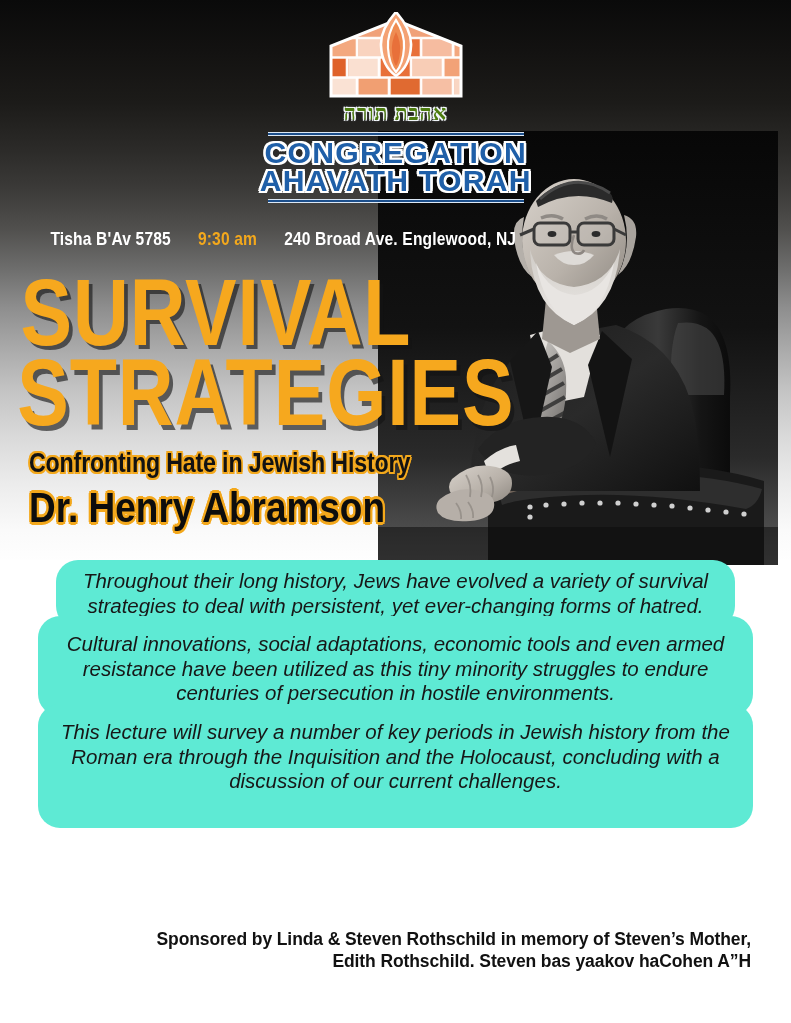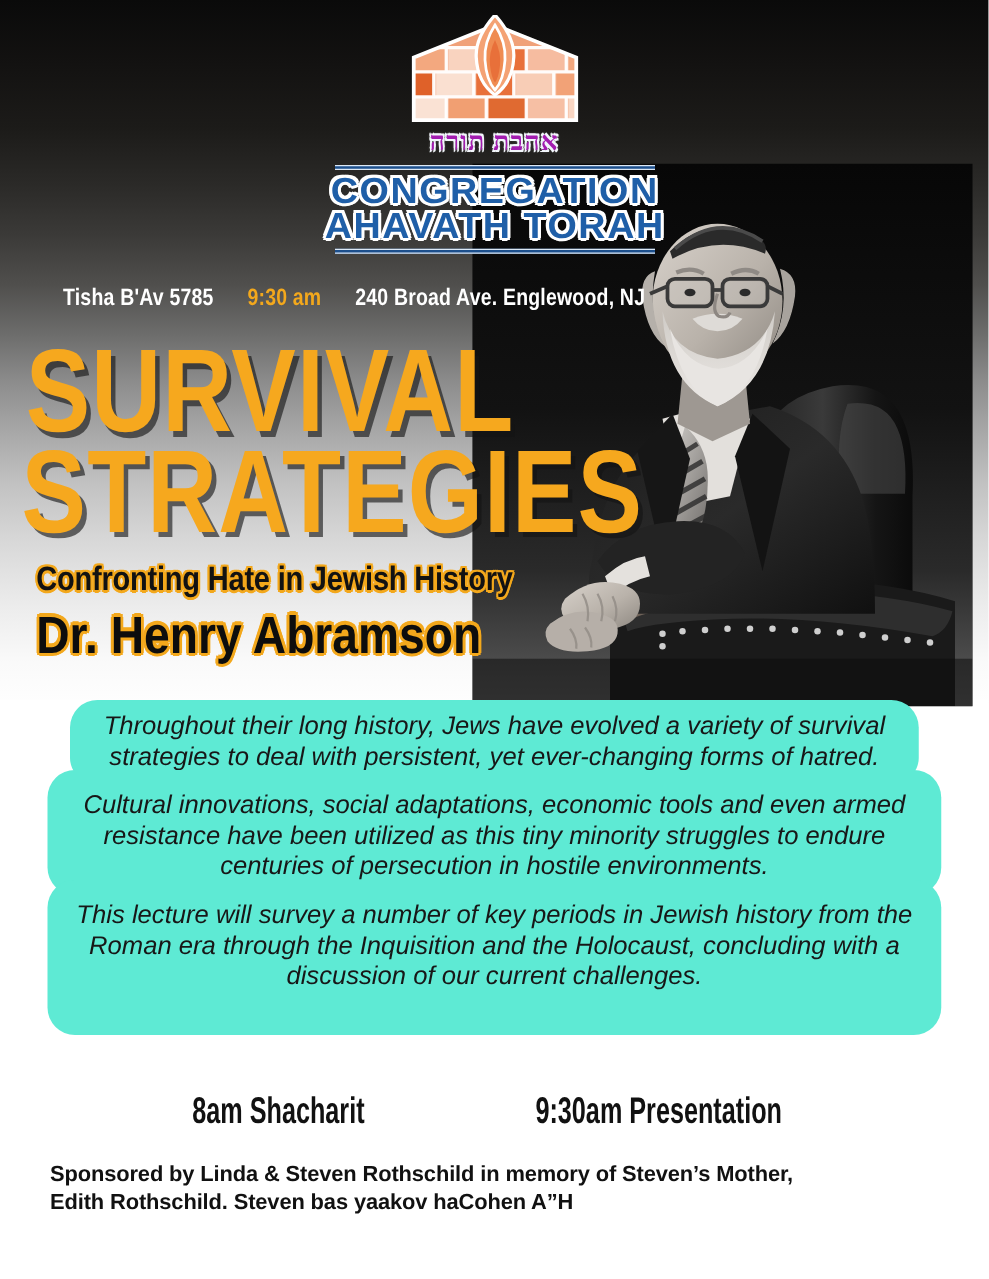--- a/index.html
+++ b/index.html
@@ -43,21 +43,21 @@
   
   .logo-block {
     position:absolute; left:0; top:12px; width:791px;
     display:flex; flex-direction:column; align-items:center;
   }
   .logo-mark { width:150px; height:88px; position:relative; }
   .hebrew-name {
     margin-top:1px;
     font-family:"Liberation Serif", serif;
     font-size:21px; font-weight:bold;
-    color:#a21caf;
+    color:#4d7c0f;
     letter-spacing:1px;
     text-shadow:
       -1.4px -1.4px 0 #f2f6fb, 1.4px -1.4px 0 #f2f6fb,
       -1.4px 1.4px 0 #f2f6fb, 1.4px 1.4px 0 #f2f6fb,
       0 0 3px #ffffff;
     direction:rtl;
   }
   .rule-top, .rule-bot {
     width:256px; height:4px; margin-top:6px;
     border-top:1.6px solid #dce8f5;
@@ -185,21 +185,21 @@
     color:#111111;
     letter-spacing:0px;
     white-space:nowrap;
     display:inline-block;
     transform:scaleX(0.72) scaleY(1.06);
   }
 
   
   .sponsor {
     position:absolute; left:40px; top:929px; width:711px;
-    text-align:left;
+    text-align:right;
     font-family:"Liberation Sans", sans-serif;
     font-weight:bold;
     font-size:17.5px;
     line-height:1.24;
     color:#111111;
     letter-spacing:-0.1px;
   }
   .sponsor .l2 { display:block; }
 </style>
 </head>
@@ -428,23 +428,19 @@
 
   <div class="subtitle">Confronting Hate in Jewish History</div>
   <div class="speaker">Dr. Henry Abramson</div>
 
   <div class="desc-wrap">
     <div class="desc-block b1">Throughout their long history, Jews have evolved a variety of survival strategies to deal with persistent, yet ever-changing forms of hatred.</div>
     <div class="desc-block b2">Cultural innovations, social adaptations, economic tools and even armed resistance have been utilized as this tiny minority struggles to endure centuries of persecution in hostile environments.</div>
     <div class="desc-block b3">This lecture will survey a number of key periods in Jewish history from the Roman era through the Inquisition and the Holocaust, concluding with a discussion of our current challenges.</div>
   </div>
 
-  <div class="schedule">
-    <span>8am Shacharit</span>
-    <span>9:30am Presentation</span>
-  </div>
 
   <div class="sponsor">
     <span>Sponsored by Linda &amp; Steven Rothschild in memory of Steven’s Mother,</span>
     <span class="l2">Edith Rothschild. Steven bas yaakov haCohen A”H</span>
   </div>
 
 </div>
 
 </body></html>

